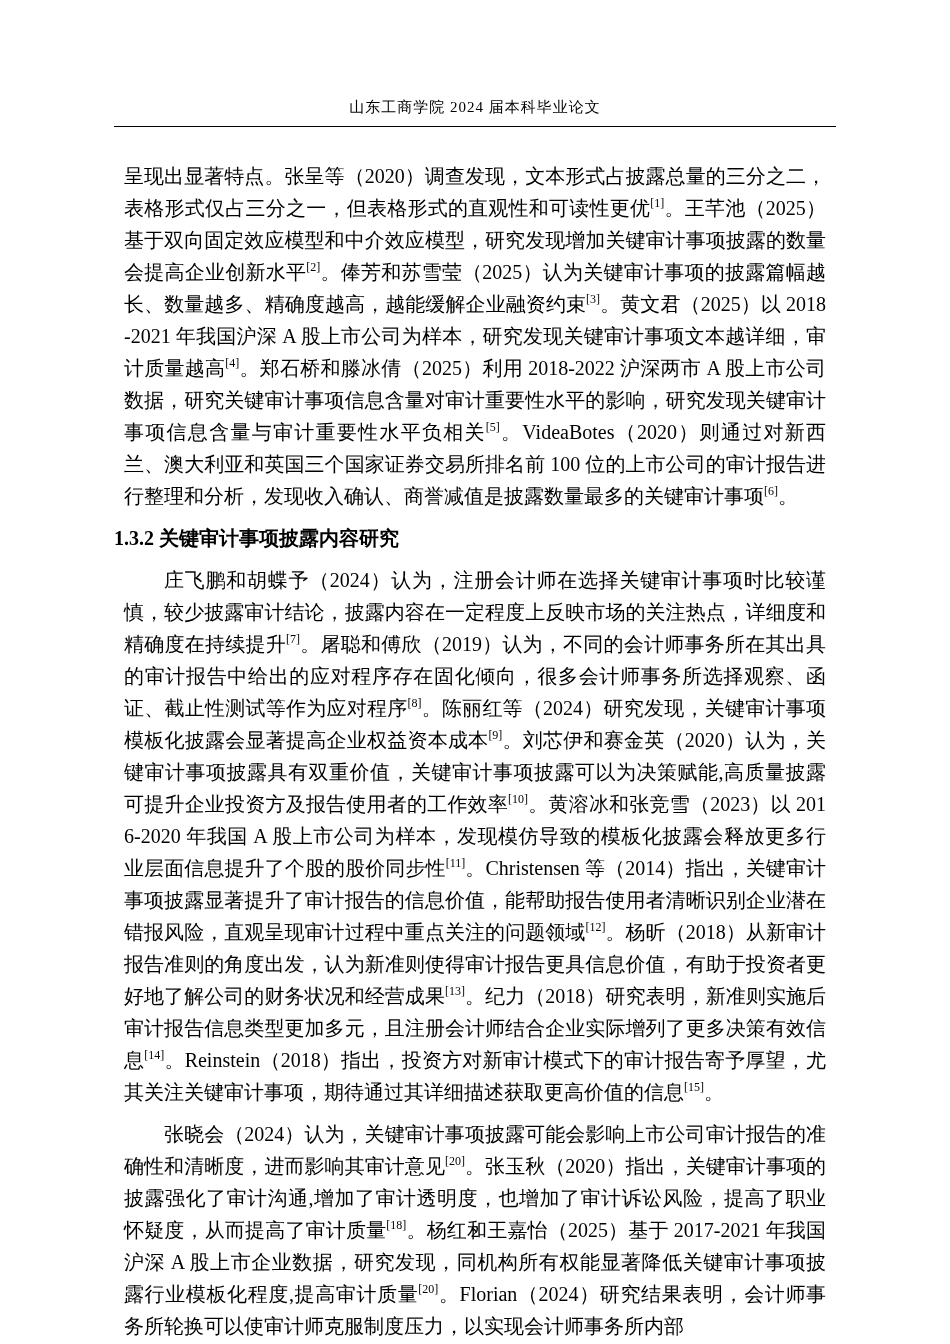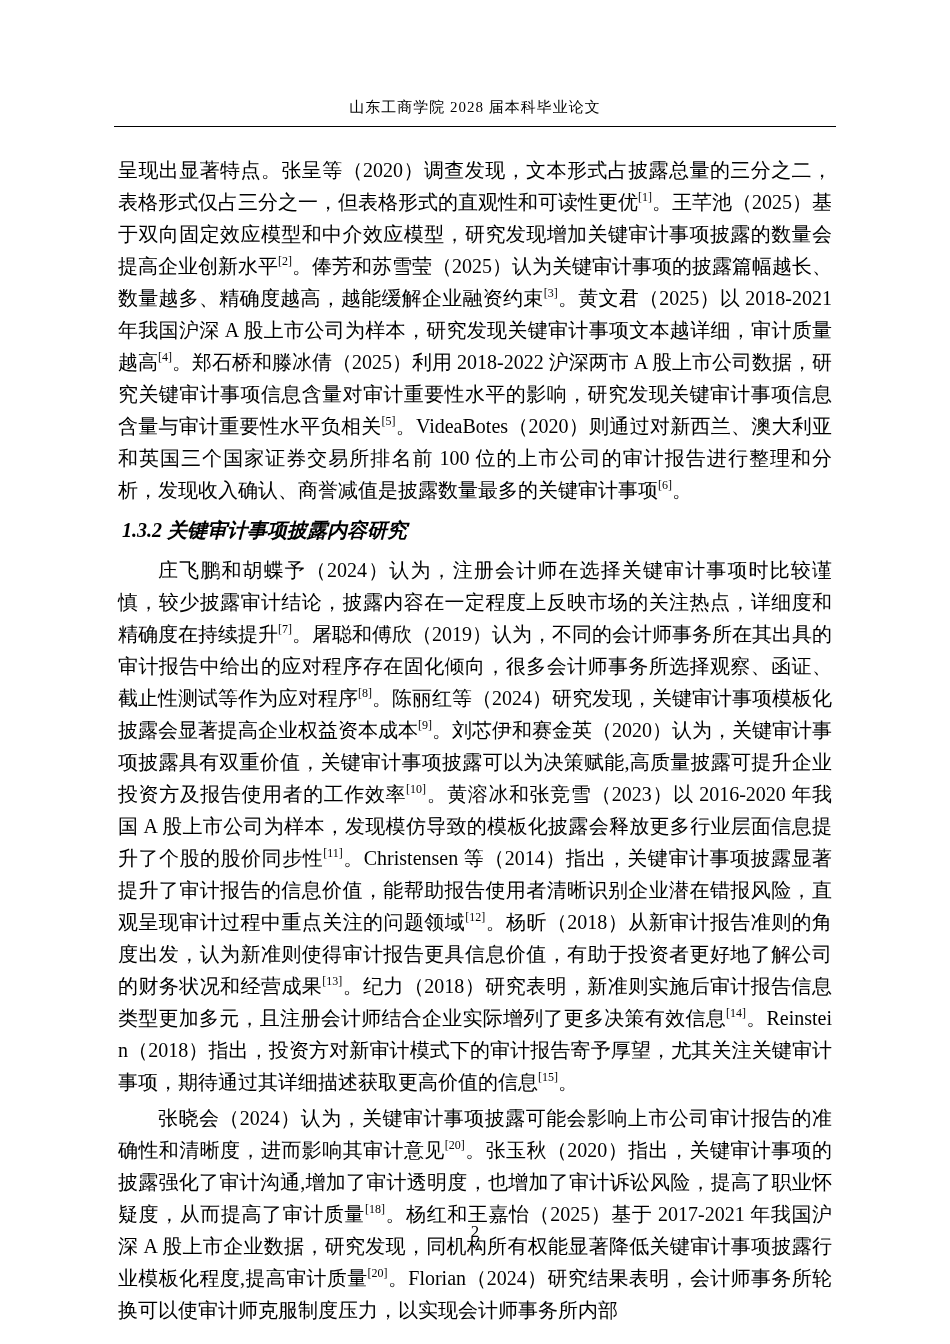--- a/index.html
+++ b/index.html
@@ -31,34 +31,33 @@
     position: absolute;
     top: 150px;
     left: 114px;
     width: 722px;
     font-size: 20px;
     line-height: 32px;
     text-align: justify;
     word-break: break-all;
   }
   .para {
-    margin: 4px;
+    margin: 10px;
     text-indent: 0;
   }
   .para.indent {
     text-indent: 2em;
   }
   .heading {
-    margin: 8px;
+    margin: 0;
     font-size: 20px;
     line-height: 32px;
     font-weight: bold;
     text-align: left;
     text-indent: 0;
-    font-style: italic;
   }
   sup.cite {
     font-size: 12px;
     line-height: 0;
     vertical-align: super;
   }
   .footer {
     position: absolute;
     top: 1222px;
     left: 114px;
@@ -66,21 +65,21 @@
     text-align: center;
     font-size: 17px;
   }
 </style>
 </head>
 <body>
 
 <div class="page">
 
   <div class="header">
-    <span>山东工商学院 2028 届本科毕业论文</span>
+    <span>山东工商学院 2024 届本科毕业论文</span>
   </div>
 
   <div class="doc-body">
 
     <p class="para">呈现出显著特点。张呈等（2020）调查发现，文本形式占披露总量的三分之二，表格形式仅占三分之一，但表格形式的直观性和可读性更优<sup class="cite">[1]</sup>。王芊池（2025）基于双向固定效应模型和中介效应模型，研究发现增加关键审计事项披露的数量会提高企业创新水平<sup class="cite">[2]</sup>。俸芳和苏雪莹（2025）认为关键审计事项的披露篇幅越长、数量越多、精确度越高，越能缓解企业融资约束<sup class="cite">[3]</sup>。黄文君（2025）以 2018-2021 年我国沪深 A 股上市公司为样本，研究发现关键审计事项文本越详细，审计质量越高<sup class="cite">[4]</sup>。郑石桥和滕冰倩（2025）利用 2018-2022 沪深两市 A 股上市公司数据，研究关键审计事项信息含量对审计重要性水平的影响，研究发现关键审计事项信息含量与审计重要性水平负相关<sup class="cite">[5]</sup>。VideaBotes（2020）则通过对新西兰、澳大利亚和英国三个国家证券交易所排名前 100 位的上市公司的审计报告进行整理和分析，发现收入确认、商誉减值是披露数量最多的关键审计事项<sup class="cite">[6]</sup>。</p>
 
     <h3 class="heading">1.3.2 关键审计事项披露内容研究</h3>
 
     <p class="para indent">庄飞鹏和胡蝶予（2024）认为，注册会计师在选择关键审计事项时比较谨慎，较少披露审计结论，披露内容在一定程度上反映市场的关注热点，详细度和精确度在持续提升<sup class="cite">[7]</sup>。屠聪和傅欣（2019）认为，不同的会计师事务所在其出具的审计报告中给出的应对程序存在固化倾向，很多会计师事务所选择观察、函证、截止性测试等作为应对程序<sup class="cite">[8]</sup>。陈丽红等（2024）研究发现，关键审计事项模板化披露会显著提高企业权益资本成本<sup class="cite">[9]</sup>。刘芯伊和赛金英（2020）认为，关键审计事项披露具有双重价值，关键审计事项披露可以为决策赋能,高质量披露可提升企业投资方及报告使用者的工作效率<sup class="cite">[10]</sup>。黄溶冰和张竞雪（2023）以 2016-2020 年我国 A 股上市公司为样本，发现模仿导致的模板化披露会释放更多行业层面信息提升了个股的股价同步性<sup class="cite">[11]</sup>。Christensen 等（2014）指出，关键审计事项披露显著提升了审计报告的信息价值，能帮助报告使用者清晰识别企业潜在错报风险，直观呈现审计过程中重点关注的问题领域<sup class="cite">[12]</sup>。杨昕（2018）从新审计报告准则的角度出发，认为新准则使得审计报告更具信息价值，有助于投资者更好地了解公司的财务状况和经营成果<sup class="cite">[13]</sup>。纪力（2018）研究表明，新准则实施后审计报告信息类型更加多元，且注册会计师结合企业实际增列了更多决策有效信息<sup class="cite">[14]</sup>。Reinstein（2018）指出，投资方对新审计模式下的审计报告寄予厚望，尤其关注关键审计事项，期待通过其详细描述获取更高价值的信息<sup class="cite">[15]</sup>。</p>
 

